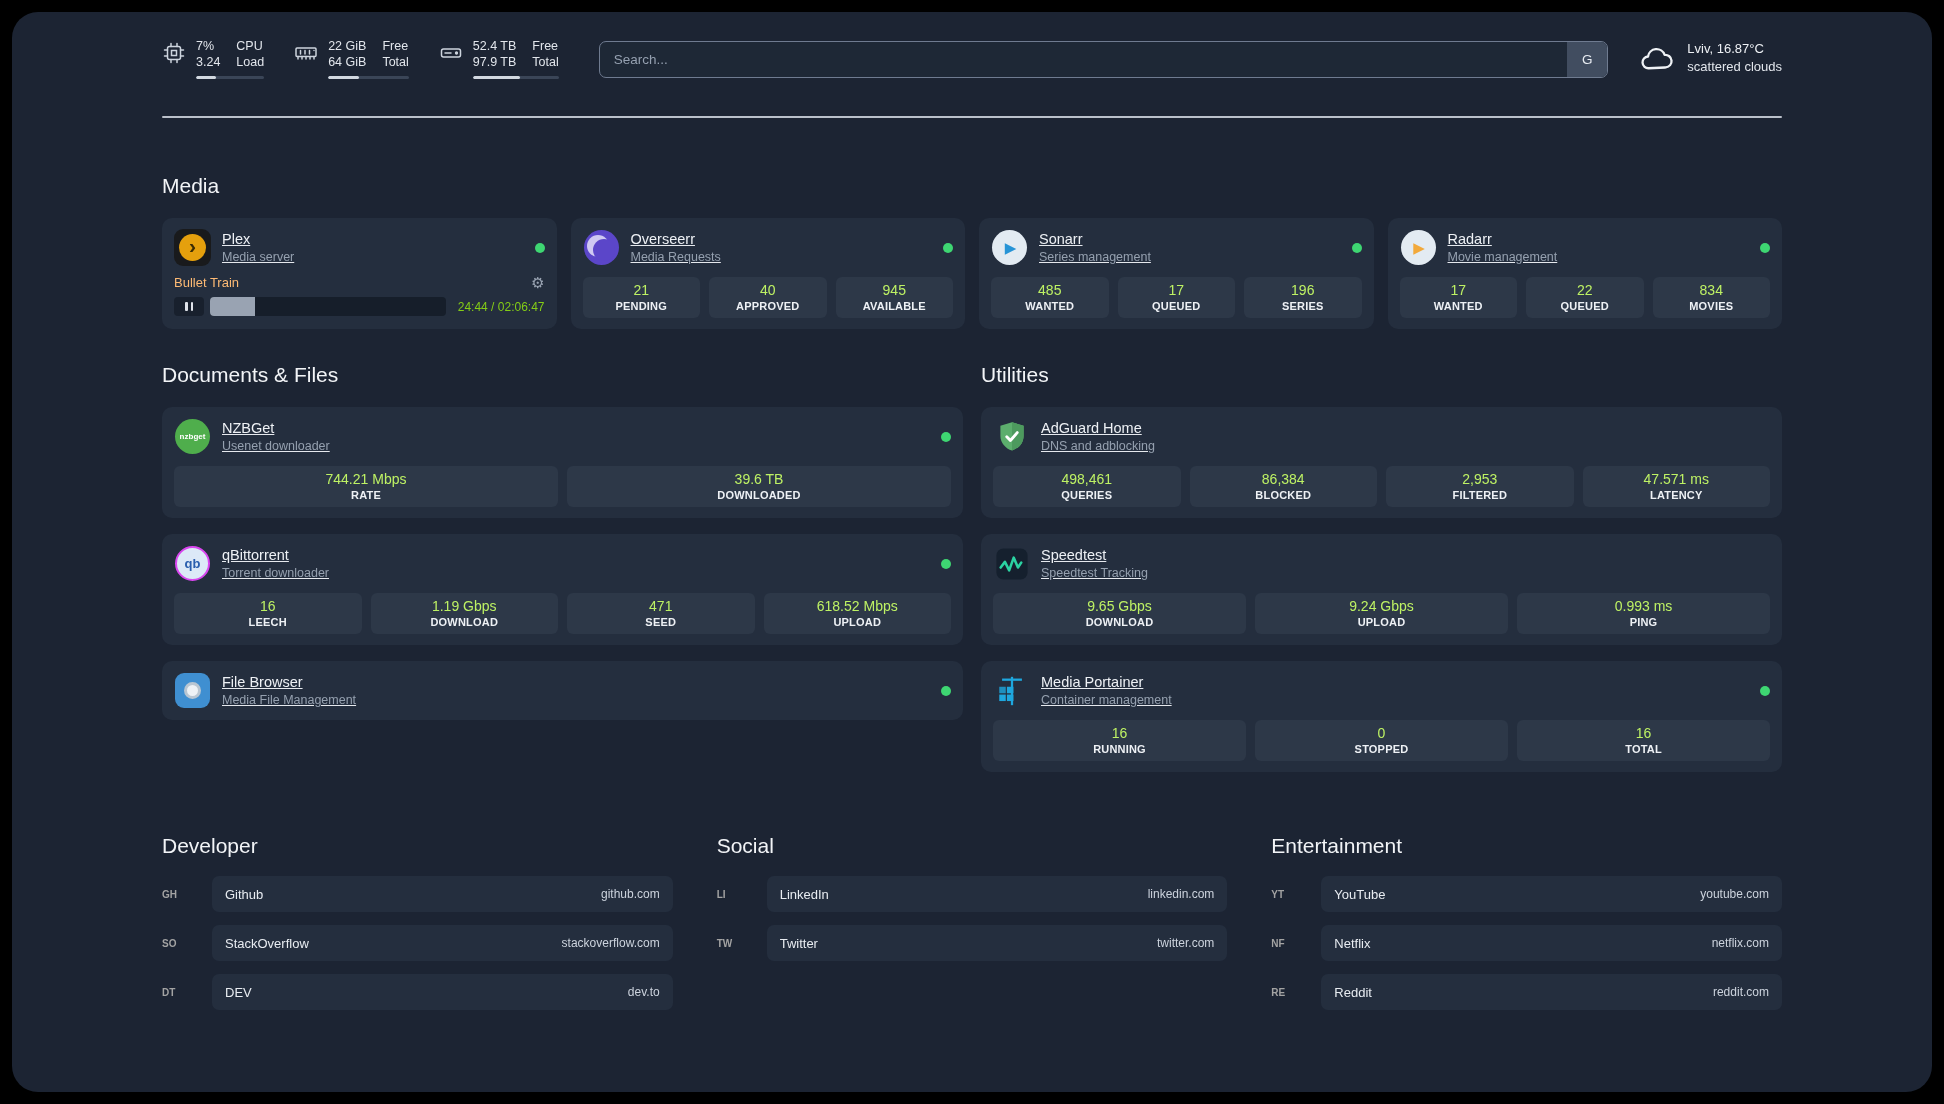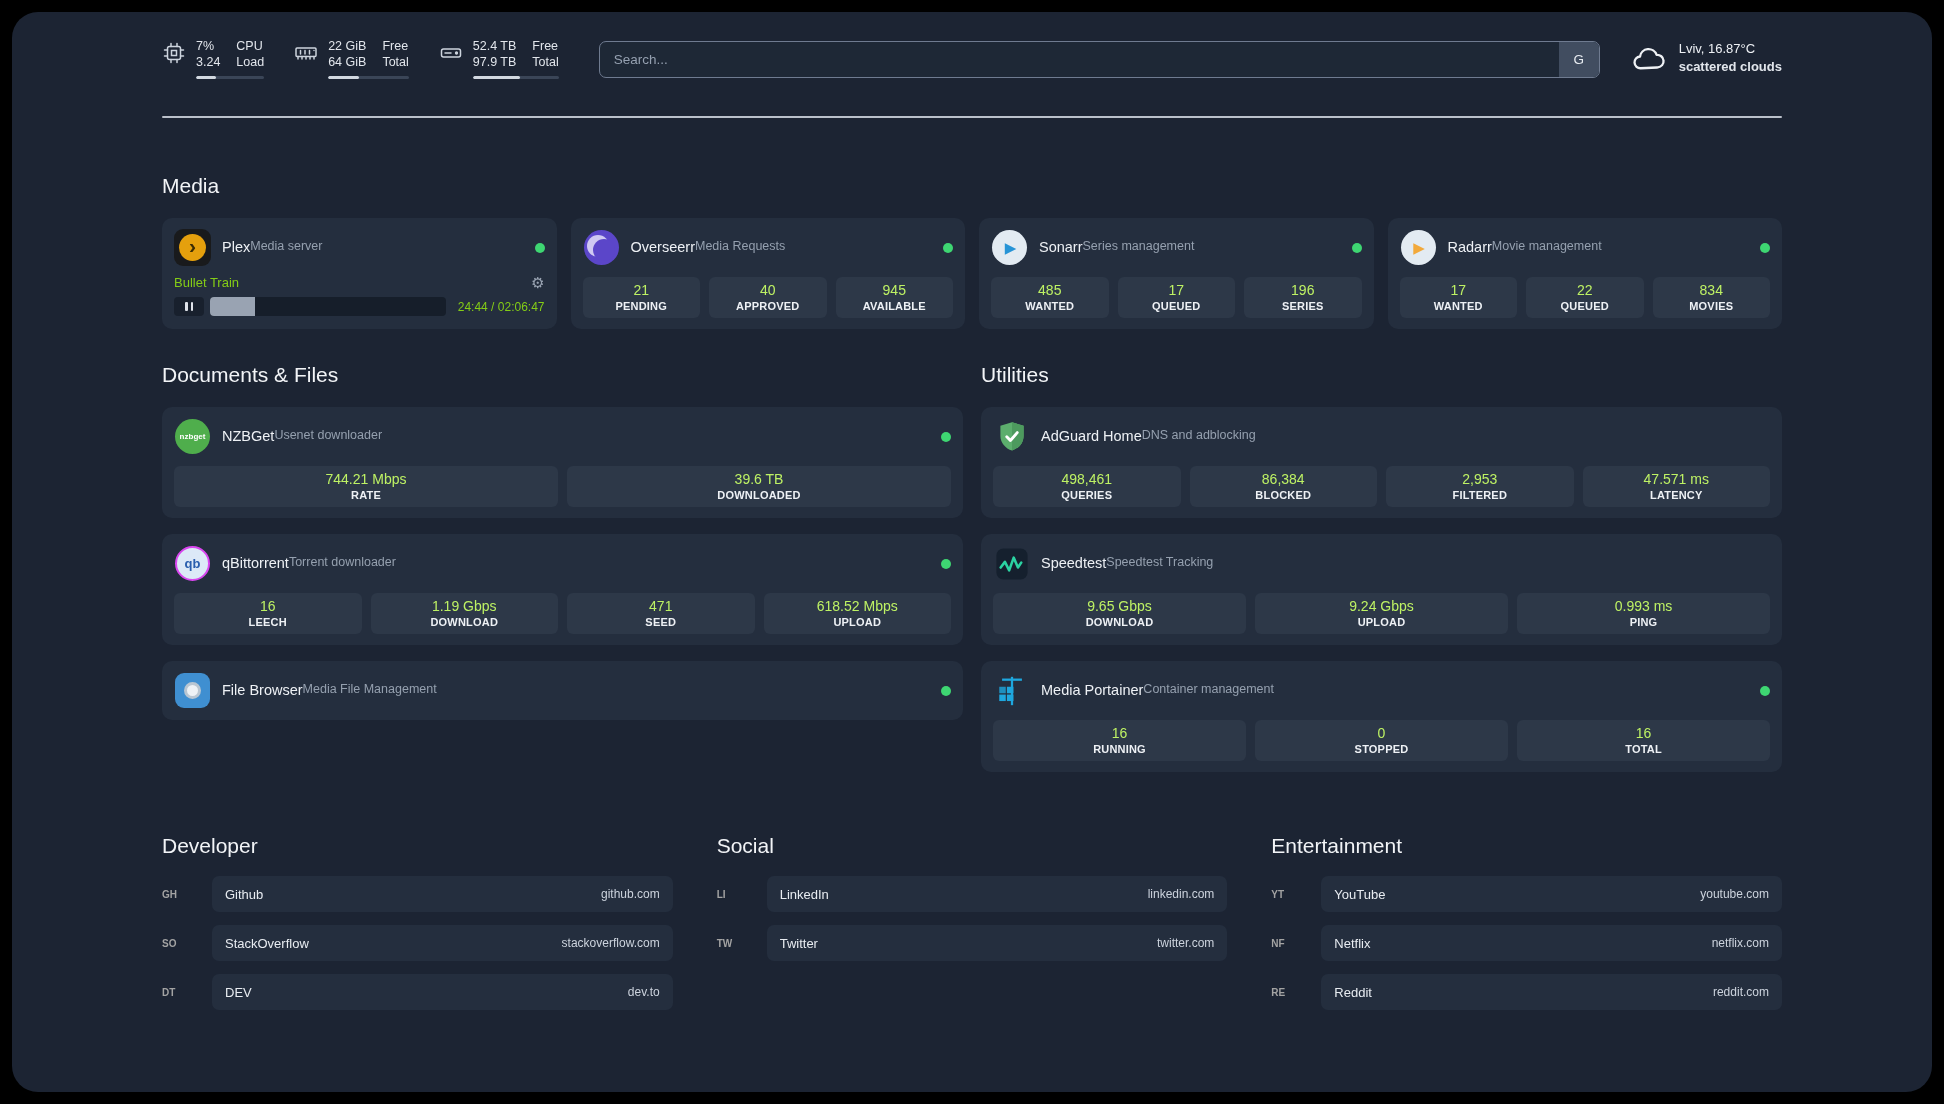--- a/index.html
+++ b/index.html
@@ -17,44 +17,44 @@
   .res-bar-fill{display:block;height:100%;background:#d2d8e0;border-radius:2px;width:0;}
 
   .search-wrap{flex:1;margin:3px 30px 0 10px;position:relative;}
   .search-input{width:100%;height:37px;background:#1e2836;border:1px solid #6f7b90;border-radius:7px;color:#dfe3ea;padding:0 52px 0 14px;font-size:13.5px;box-sizing:border-box;outline:none;font-family:"Liberation Sans",sans-serif;}
   .search-input::placeholder{color:#95a0b0;}
   .search-btn{position:absolute;right:1px;top:1px;bottom:1px;width:40px;background:#414d60;border:none;border-radius:0 6px 6px 0;color:#e8ecf1;font-size:13.5px;cursor:pointer;font-family:"Liberation Sans",sans-serif;}
 
   .weather{display:flex;align-items:center;gap:11px;margin-top:2px;}
   .weather svg{width:38px;height:30px;}
   .weather-text{font-size:13px;line-height:1.4;color:#eef1f5;}
-  .weather-text .cond{color:#e2e6ec;font-weight:bold;}
+  .weather-text .cond{color:#e2e6ec;}
 
   .divider{height:2px;background:#ccd2da;opacity:.9;margin-top:30px;border-radius:1px;}
 
   
   .section-title{font-size:21px;font-weight:500;color:#f2f4f7;margin:0;}
   .media-title{margin-top:56px;}
   .media-grid{display:grid;grid-template-columns:repeat(4,1fr);gap:14px;margin-top:20px;align-items:stretch;}
 
   .card{background:#242e3e;border-radius:10px;padding:11px 12px;box-sizing:border-box;cursor:pointer;}
   .card-head{display:flex;align-items:center;gap:11px;}
-  .head-text{display:flex;flex-direction:row;line-height:1.3;}
+  .head-text{display:flex;flex-direction:column;line-height:1.3;text-decoration:underline;}
   .app-name{font-size:14.5px;color:#eef1f5;font-weight:500;}
   .app-sub{font-size:12.5px;color:#95a0af;}
   .status-dot{width:10px;height:10px;border-radius:50%;margin-left:auto;flex:none;}
 
   .stats{display:flex;gap:9px;margin-top:11px;}
   .stat{flex:1;background:#2d3848;border-radius:6px;text-align:center;padding:5px 4px 6px;}
   .stat-val{font-size:14px;color:#bef264;}
   .stat-lab{font-size:11px;font-weight:700;color:#eef1f5;margin-top:2px;letter-spacing:.2px;}
 
   
   .np-row{display:flex;align-items:center;justify-content:space-between;margin-top:9px;}
-  .np-title{font-size:13px;color:#84cc16;}
+  .np-title{font-size:13px;color:#fdba74;}
   .gear{color:#9aa4b3;font-size:15px;line-height:1;cursor:pointer;}
   .player-row{display:flex;align-items:center;gap:6px;margin-top:7px;}
   .pause-chip{background:#18202d;border-radius:4px;height:19px;min-width:30px;display:flex;align-items:center;justify-content:center;gap:3px;cursor:pointer;flex:none;}
   .pause-chip i{display:block;width:2.5px;height:9px;background:#dfe3ea;border-radius:1px;}
   .track{flex:1;height:19px;background:#161e2a;border-radius:4px;position:relative;overflow:hidden;}
   .track-fill{position:absolute;left:0;top:0;bottom:0;background:#99a3b2;width:0;}
   .np-time{font-size:12px;color:#84cc16;margin-left:6px;white-space:nowrap;}
 
   
   .app-icon{width:37px;height:37px;flex:none;display:grid;place-items:center;}

